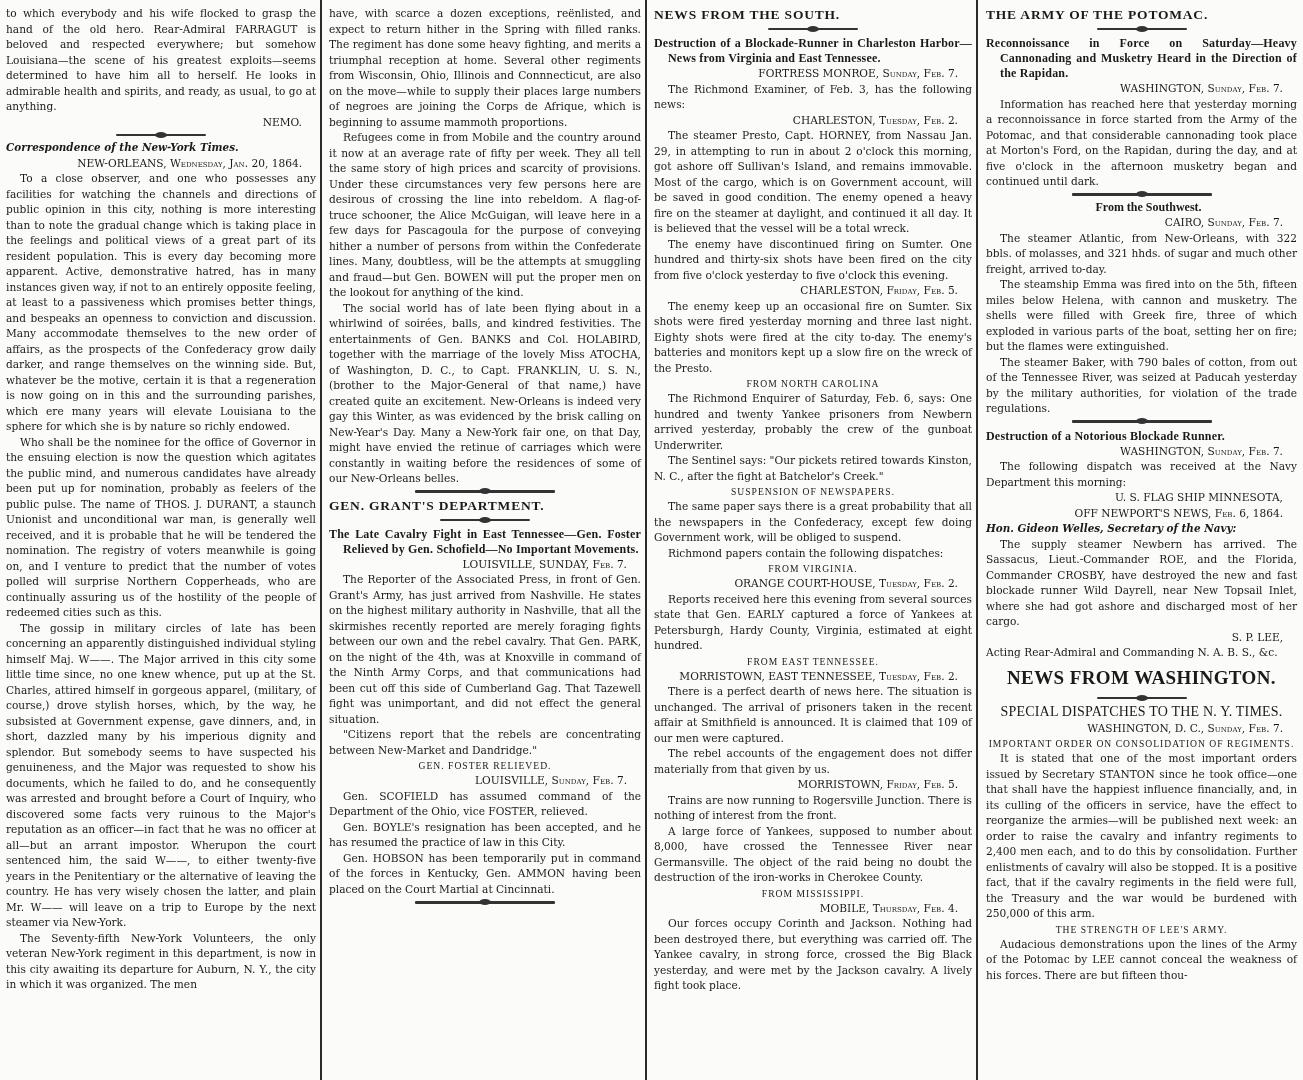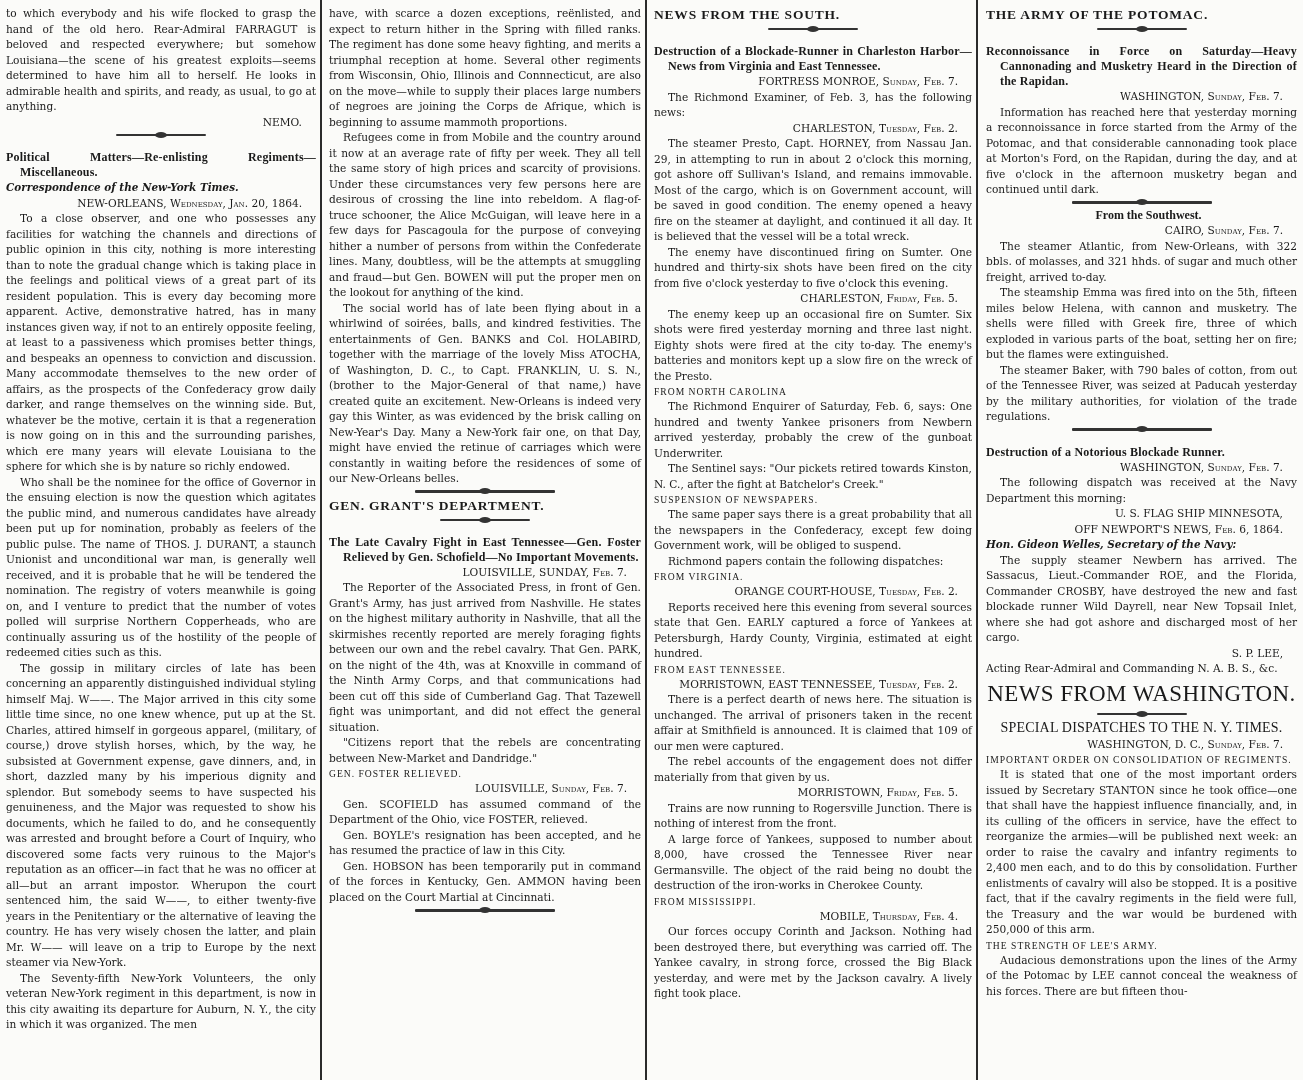--- a/index.html
+++ b/index.html
@@ -20,35 +20,35 @@
   .c3 { left:648px; width:330px; }
   .c4 { left:980px; width:323px; }
   .rule { position:absolute; top:0; width:2px; height:1080px; background:#2b2b2b; }
   .r1 { left:320px; } .r2 { left:645px; } .r3 { left:976px; }
   p { margin:0; text-indent:14px; }
   p.noind { text-indent:0; }
   .sig { text-align:right; padding-right:14px; }
   .dateline { text-align:right; padding-right:14px; font-variant:small-caps; }
   .head-bold {
     font-family:"Liberation Serif",serif; font-weight:bold; font-size:12px;
-    line-height:15px; text-indent:-14px; padding-left:14px; margin-top:10px;
+    line-height:15px; text-indent:-14px; padding-left:14px; margin-top:2px;
     letter-spacing:0.2px;
   }
   .head-center-bold { text-align:center; font-weight:bold; font-family:"Liberation Serif",serif; font-size:12px; }
   .corr { font-style:italic; font-weight:bold; font-size:10.4px; text-indent:0; }
   .big-head {
-    text-align:center; font-family:"Liberation Serif",serif; font-weight:normal;
-    font-size:23px; line-height:26px; letter-spacing:0.4px; margin:4px 0 2px 0;
+    text-align:center; font-family:"Liberation Serif",serif; font-weight:bold;
+    font-size:19px; line-height:26px; letter-spacing:0.4px; margin:4px 0 2px 0;
   }
   .sec-head {
     font-family:"Liberation Serif",serif; font-weight:bold;
     font-size:13.5px; line-height:18px; letter-spacing:0.8px;
   }
   .sub-caps {
-    font-size:9.6px; letter-spacing:1px; line-height:15px;
+    text-align:center; font-size:9.6px; letter-spacing:1px; line-height:15px;
     font-family:"Liberation Serif",serif;
   }
   .dispatch-head {
     text-align:center; font-family:"Liberation Serif",serif; font-size:14px;
     line-height:18px; letter-spacing:0.2px;
   }
   .divider {
     height:10px; display:flex; justify-content:center; align-items:center;
   }
   .divider span { display:block; width:90px; height:2px; background:#333; border-radius:1px; position:relative; }
@@ -62,21 +62,20 @@
   <div class="rule r1"></div>
   <div class="rule r2"></div>
   <div class="rule r3"></div>
 
   <div class="col c1">
       <p class=" noind">to which everybody and his wife flocked to grasp the hand of the old hero. Rear-Admiral FARRAGUT is beloved and respected everywhere; but somehow Louisiana—the scene of his greatest exploits—seems determined to have him all to herself. He looks in admirable health and spirits, and ready, as usual, to go at anything.</p>
       <p class="sig">NEMO.</p>
       <div class="divider">
         <span></span>
       </div>
-      <p class="head-bold">Political Matters—Re-enlisting Regiments—Miscellaneous.</p>
       <p class="corr">Correspondence of the New-York Times.</p>
       <p class="dateline">NEW-ORLEANS, Wednesday, Jan. 20, 1864.</p>
       <p class="">To a close observer, and one who possesses any facilities for watching the channels and directions of public opinion in this city, nothing is more interesting than to note the gradual change which is taking place in the feelings and political views of a great part of its resident population. This is every day becoming more apparent. Active, demonstrative hatred, has in many instances given way, if not to an entirely opposite feeling, at least to a passiveness which promises better things, and bespeaks an openness to conviction and discussion. Many accommodate themselves to the new order of affairs, as the prospects of the Confederacy grow daily darker, and range themselves on the winning side. But, whatever be the motive, certain it is that a regeneration is now going on in this and the surrounding parishes, which ere many years will elevate Louisiana to the sphere for which she is by nature so richly endowed.</p>
       <p class="">Who shall be the nominee for the office of Governor in the ensuing election is now the question which agitates the public mind, and numerous candidates have already been put up for nomination, probably as feelers of the public pulse. The name of THOS. J. DURANT, a staunch Unionist and unconditional war man, is generally well received, and it is probable that he will be tendered the nomination. The registry of voters meanwhile is going on, and I venture to predict that the number of votes polled will surprise Northern Copperheads, who are continually assuring us of the hostility of the people of redeemed cities such as this.</p>
       <p class="">The gossip in military circles of late has been concerning an apparently distinguished individual styling himself Maj. W——. The Major arrived in this city some little time since, no one knew whence, put up at the St. Charles, attired himself in gorgeous apparel, (military, of course,) drove stylish horses, which, by the way, he subsisted at Government expense, gave dinners, and, in short, dazzled many by his imperious dignity and splendor. But somebody seems to have suspected his genuineness, and the Major was requested to show his documents, which he failed to do, and he consequently was arrested and brought before a Court of Inquiry, who discovered some facts very ruinous to the Major's reputation as an officer—in fact that he was no officer at all—but an arrant impostor. Wherupon the court sentenced him, the said W——, to either twenty-five years in the Penitentiary or the alternative of leaving the country. He has very wisely chosen the latter, and plain Mr. W—— will leave on a trip to Europe by the next steamer via New-York.</p>
       <p class="">The Seventy-fifth New-York Volunteers, the only veteran New-York regiment in this department, is now in this city awaiting its departure for Auburn, N. Y., the city in which it was organized. The men</p>
     </div>
   <div class="col c2">
       <p class=" noind">have, with scarce a dozen exceptions, reënlisted, and expect to return hither in the Spring with filled ranks. The regiment has done some heavy fighting, and merits a triumphal reception at home. Several other regiments from Wisconsin, Ohio, Illinois and Connnecticut, are also on the move—while to supply their places large numbers of negroes are joining the Corps de Afrique, which is beginning to assume mammoth proportions.</p>
       <p class="">Refugees come in from Mobile and the country around it now at an average rate of fifty per week. They all tell the same story of high prices and scarcity of provisions. Under these circumstances very few persons here are desirous of crossing the line into rebeldom. A flag-of-truce schooner, the Alice McGuigan, will leave here in a few days for Pascagoula for the purpose of conveying hither a number of persons from within the Confederate lines. Many, doubtless, will be the attempts at smuggling and fraud—but Gen. BOWEN will put the proper men on the lookout for anything of the kind.</p>

